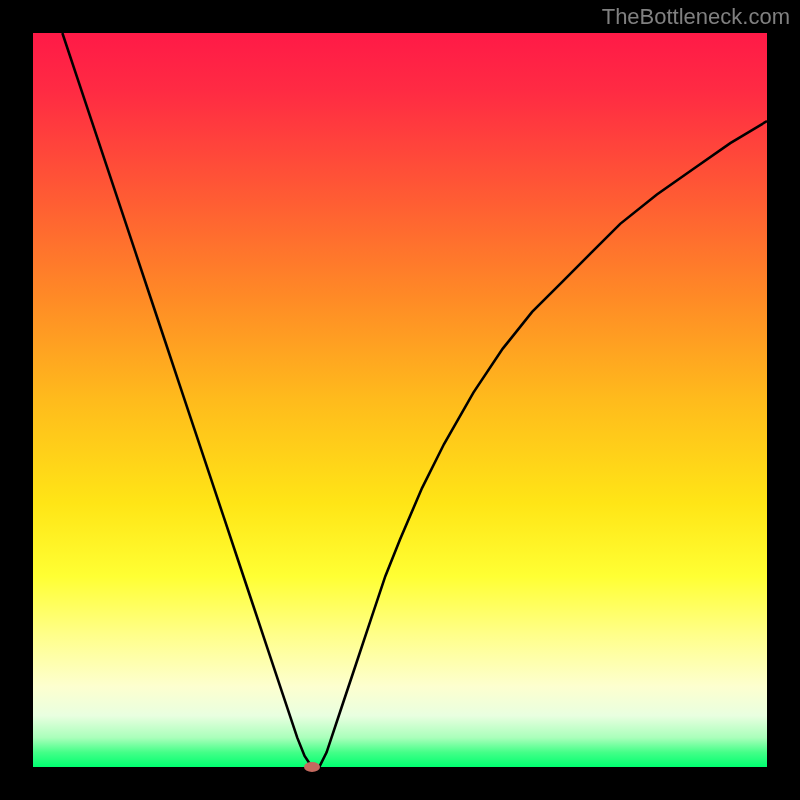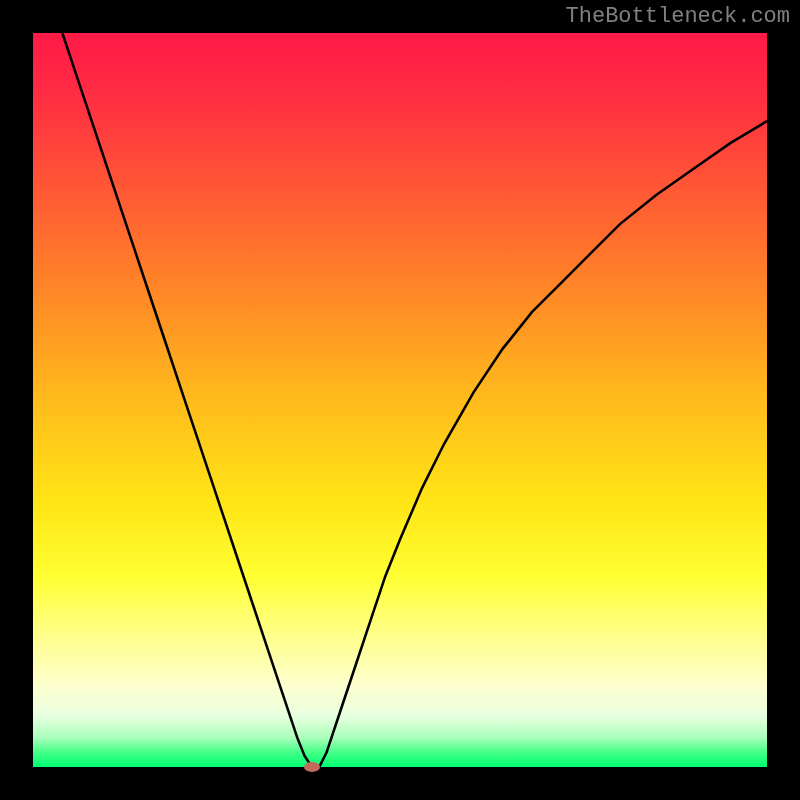--- a/index.html
+++ b/index.html
@@ -3,21 +3,21 @@
 <meta charset="utf-8">
 <style>
   * { margin: 0; padding: 0; box-sizing: border-box; }
   html, body { width: 800px; height: 800px; overflow: hidden; }
   body { background: #000; position: relative; }
 
   .attribution {
     position: absolute;
     top: 4px;
     right: 10px;
-    font-family: Liberation Mono, monospace;
+    font-family: Liberation Sans, sans-serif;
     font-size: 22px;
     color: #808080;
     z-index: 10;
     text-align: center;
   }
 
   .plot-area {
     position: absolute;
     left: 33px;
     top: 33px;

